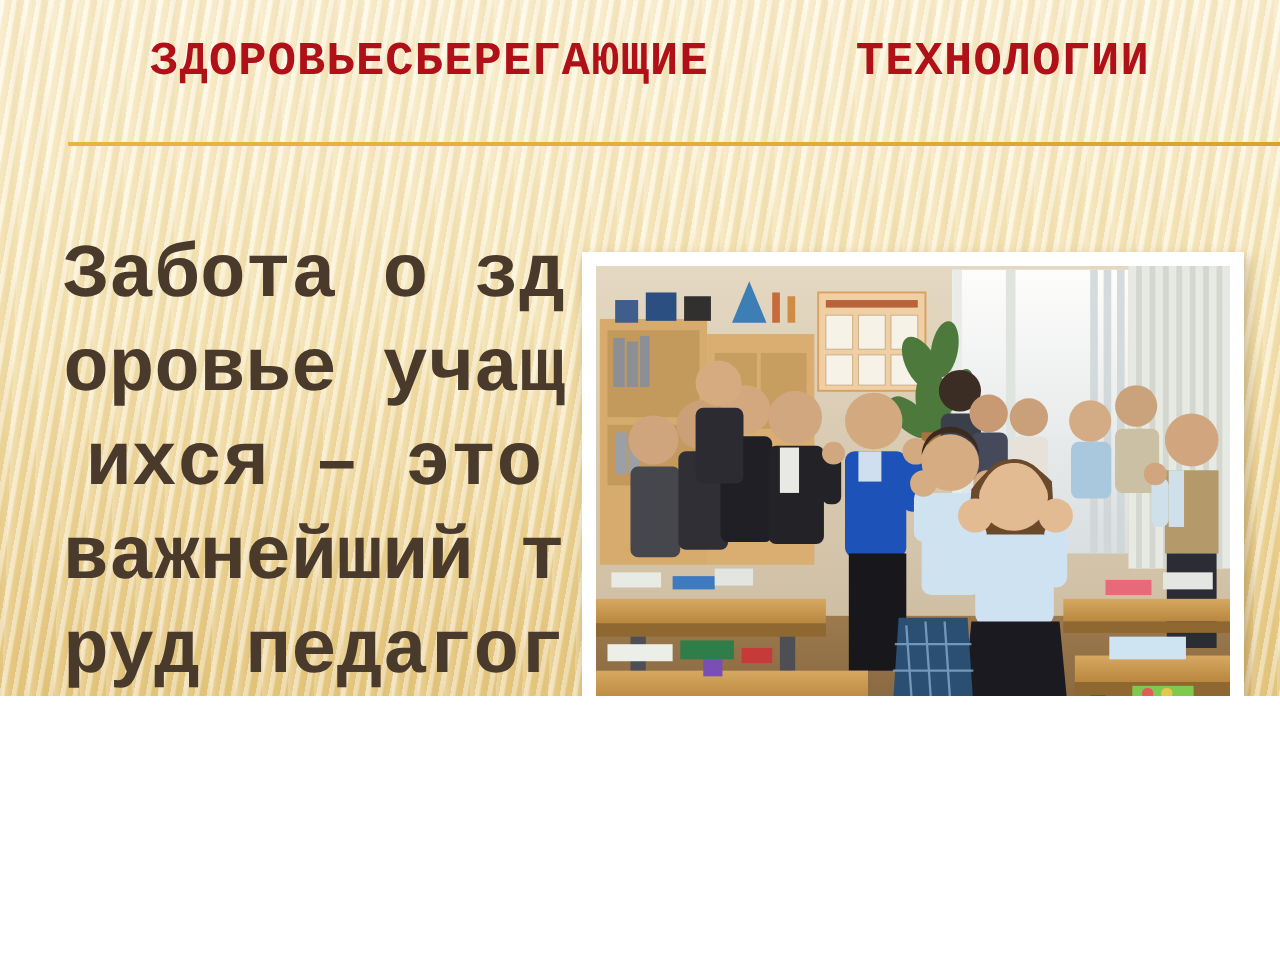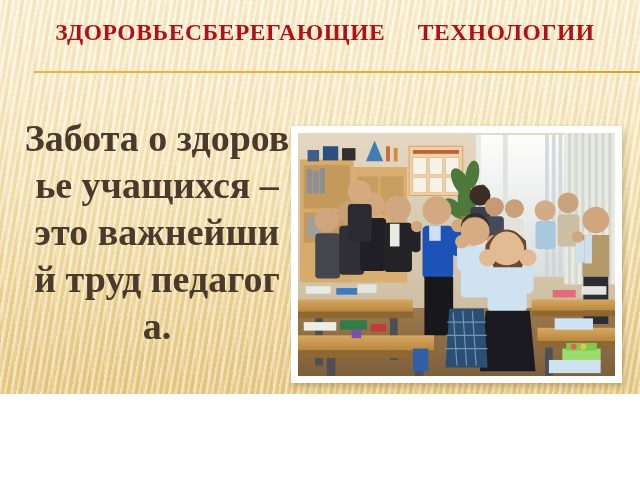--- a/index.html
+++ b/index.html
@@ -3,23 +3,23 @@
 <meta charset="utf-8">
 <style>
   html, body {
     margin: 0;
     padding: 0;
     background: #ffffff;
   }
   .slide {
     position: relative;
     width: 640px;
-    height: 394px;
+    height: 348px;
     overflow: hidden;
-    font-family: Liberation Serif, serif;
+    font-family: Liberation Mono, monospace;
     background:
       repeating-linear-gradient(
         100deg,
         rgba(255,255,255,0.42) 0px,
         rgba(255,255,255,0.42) 2px,
         rgba(214,180,106,0.17) 3px,
         rgba(214,180,106,0.17) 6px
       ),
       linear-gradient(
         to bottom,

